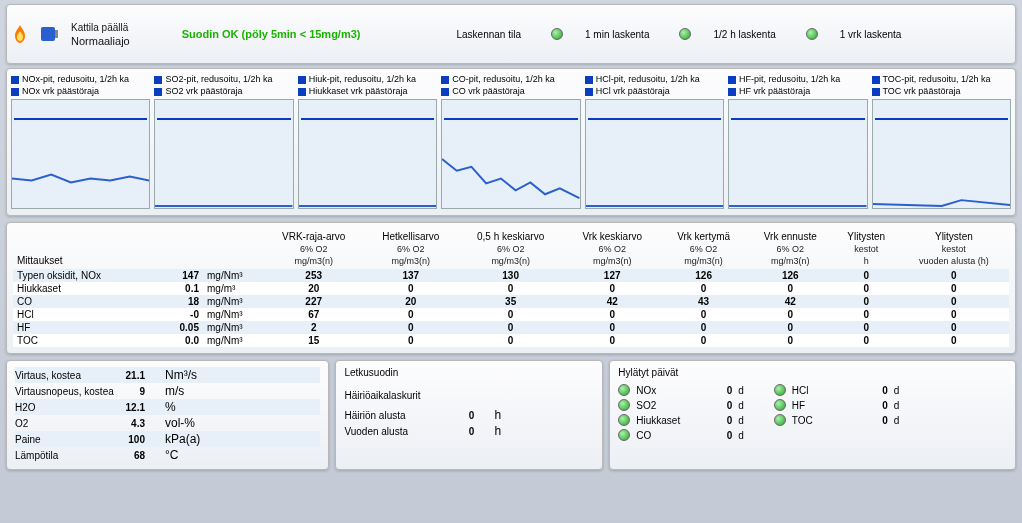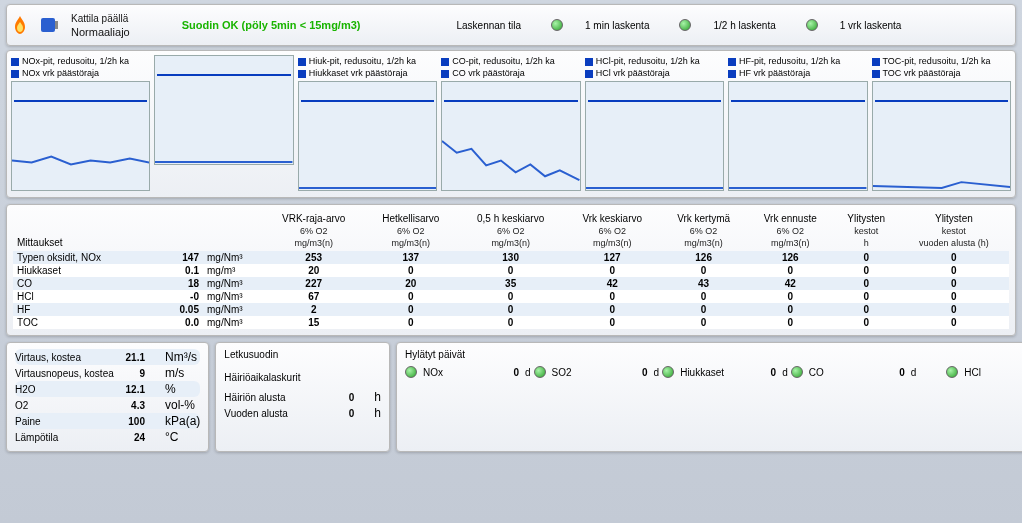--- a/index.html
+++ b/index.html
@@ -18,21 +18,21 @@
     border-radius: 4px;
     box-shadow: 0 1px 3px rgba(0,0,0,0.2);
   }
   
   .topbar {
     margin: 4px 6px;
     padding: 4px 6px;
     display: flex;
     align-items: center;
     gap: 12px;
-    height: 42px;
+    height: 60px;
   }
   .flame-icon { width: 14px; height: 18px; }
   .boiler-icon { width: 20px; height: 18px; }
   .top-status { display:flex; flex-direction:column; gap:2px; }
   .top-status .s1 { font-size:10px; color:#111; }
   .top-status .s2 { font-size:11px; font-weight:normal; color:#111; }
   .filter-ok { color:#19b400; font-weight:bold; font-size:11px; margin-left:40px; }
   .calc-label { font-size:10px; margin-left:40px;padding-left:44px; }
   .calc-group { display:flex; align-items:center; gap:22px; margin-left:18px; }
   .dot { width:12px; height:12px; border-radius:50%; border:1px solid #666; background: radial-gradient(circle at 35% 35%, #a7f3a7, #2aa02a); display:inline-block; }
@@ -73,28 +73,28 @@
   tbody tr:nth-child(odd) td { background: #e7eff8; }
   tbody tr:nth-child(even) td { background: #fff; }
   td.name { width:130px; text-align:left; }
   td.val1 { width:60px; text-align:right; font-weight:bold; padding-right:4px;}
   td.unit { width:60px; text-align:left; }
   .thsub { font-size:9px; color:#222; }
 
   
   .bottomrow { display:flex; gap:6px; margin:0 6px; }
   .bpanel { flex:1; padding:6px 8px; }
-  .bpanel .row { display:flex; align-items:center; padding:1px 0;border-radius:6px; }
+  .bpanel .row { display:flex; align-items:center; padding:1px 0; }
   .bpanel .row.stripe { background:#e7eff8; }
   .lbl { flex:0 0 110px; font-size:10px; }
   .valb { width:40px; text-align:right; font-weight:bold; font-size:10px; padding-right:20px;}
   .unitb { font-size:12px; }
   .sect-title { font-size:10px; margin-bottom:6px; }
   .rej-grid { display:flex; gap:30px; }
-  .rej-col { display:flex; flex-direction:row; gap:3px; }
+  .rej-col { display:flex; flex-direction:column; gap:3px; }
   .rej-item { display:flex; align-items:center; gap:6px; }
   .rej-item .name { width:60px; }
   .rej-item .val { width:30px; text-align:right; font-weight:bold;}
 </style>
 </head>
 <body>
 
 <div class="panel topbar">
   <svg class="flame-icon" viewBox="0 0 14 18">
       <path d="M7 0 C9 4 12 6 12 11 C12 15 9 18 7 18 C5 18 2 15 2 11 C2 6 5 4 7 0 Z" fill="#ff7a00"></path>
@@ -128,20 +128,21 @@
     <div class="chartcell">
       <div class="legend"><span class="sq"></span>NOx-pit, redusoitu, 1/2h ka<br><span class="sq"></span>NOx vrk päästöraja</div>
       <div class="chartbox">
         <div class="limitline"></div>
         <svg viewBox="0 0 140 110" preserveAspectRatio="none">
           <path d="M0,80 L20,82 L40,76 L60,84 L80,80 L100,82 L120,78 L140,82"></path>
         </svg>
       </div>
     </div>
     <div class="chartcell">
+      <div class="legend"><span class="sq"></span>SO2-pit, redusoitu, 1/2h ka<br><span class="sq"></span>SO2 vrk päästöraja</div>
       <div class="chartbox">
         <div class="limitline"></div>
         <svg viewBox="0 0 140 110" preserveAspectRatio="none">
           <path d="M0,108 L140,108"></path>
         </svg>
       </div>
     </div>
     <div class="chartcell">
       <div class="legend"><span class="sq"></span>Hiuk-pit, redusoitu, 1/2h ka<br><span class="sq"></span>Hiukkaset vrk päästöraja</div>
       <div class="chartbox">
@@ -309,21 +310,21 @@
         <div class="valb">4.3</div>
         <div class="unitb">vol-%</div>
       </div>
       <div class="row stripe">
         <div class="lbl">Paine</div>
         <div class="valb">100</div>
         <div class="unitb">kPa(a)</div>
       </div>
       <div class="row">
         <div class="lbl">Lämpötila</div>
-        <div class="valb">24</div>
+        <div class="valb">68</div>
         <div class="unitb">°C</div>
       </div>
     </div>
   <div class="panel bpanel" style="flex:0.9">
     <div class="sect-title">Letkusuodin</div>
     <div style="height:6px"></div>
     <div class="sect-title">Häiriöaikalaskurit</div>
     <div class="row">
         <div class="lbl">Häiriön alusta</div>
         <div class="valb">0</div>

